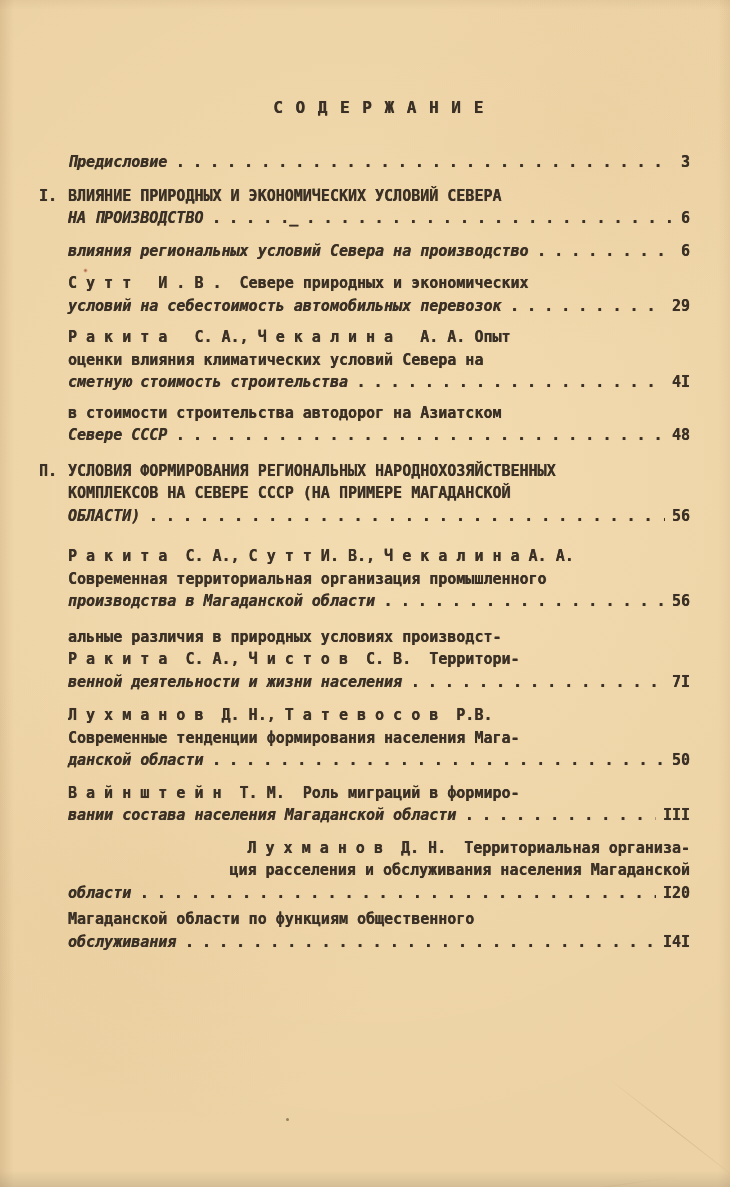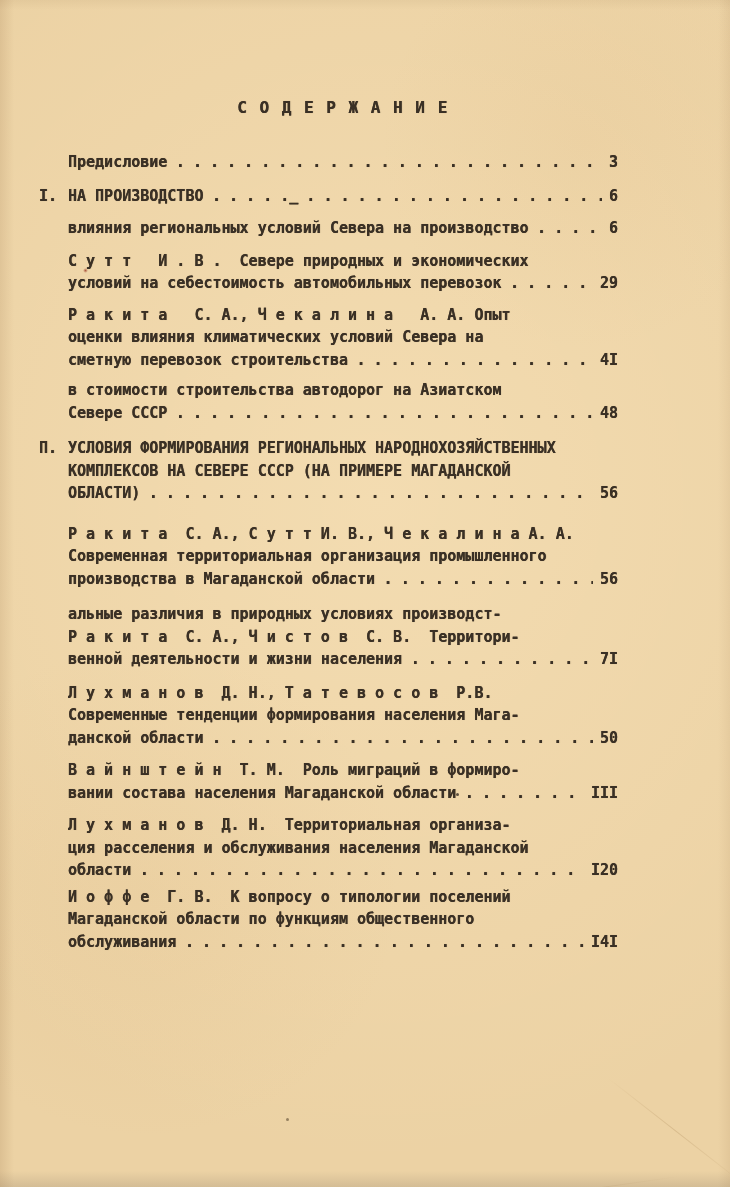--- a/index.html
+++ b/index.html
@@ -17,21 +17,21 @@
       radial-gradient(40% 25% at 80% 12%, rgba(208,164,104,0.10), rgba(208,164,104,0) 70%),
       radial-gradient(50% 30% at 20% 75%, rgba(205,160,100,0.10), rgba(205,160,100,0) 70%),
       linear-gradient(90deg, rgba(138,98,56,0.16), rgba(138,98,56,0) 14px),
       linear-gradient(270deg, rgba(138,98,56,0.10), rgba(138,98,56,0) 12px),
       linear-gradient(0deg, rgba(125,112,96,0.22), rgba(125,112,96,0) 16px),
       linear-gradient(180deg, rgba(150,118,74,0.10), rgba(150,118,74,0) 10px);
     color: #3a3025;
   }
   .content {
     position: relative;
-    padding: 0 112px 0 68px;
+    padding: 0 40px 0 68px;
     margin-top: 18px;
   }
   .title {
     margin: 97px 0 0 0;
     font-size: 16px;
     line-height: 22px;
     font-weight: 700;
     letter-spacing: 1.5px;
     text-align: center;
     white-space: pre;
@@ -48,41 +48,41 @@
   .entry .num {
     position: absolute;
     left: -29px; top: 0;
     white-space: pre;
   }
   .entry .line { white-space: pre; }
   .entry .line.final {
     display: flex;
     align-items: baseline;
   }
-  .entry .line.final .text { flex: 0 0 auto; white-space: pre; }
+  .entry .line.final .text { flex: 0 0 auto; white-space: pre; font-style: italic; }
   .entry .leader {
     flex: 1 1 0;
     min-width: 0;
     overflow: hidden;
     white-space: pre;
     letter-spacing: -0.5px;
   }
   .entry .pageno { flex: 0 0 auto; padding-left: 7px; white-space: pre; }
   
   .entry:nth-child(2)  { margin-top: 11px; }
   .entry:nth-child(3)  { margin-top: 10px; }
   .entry:nth-child(4)  { margin-top: 10px; }
   .entry:nth-child(5)  { margin-top: 9px; }
   .entry:nth-child(6)  { margin-top: 8px; }
   .entry:nth-child(7)  { margin-top: 13px; }
   .entry:nth-child(8)  { margin-top: 18px; }
   .entry:nth-child(9)  { margin-top: 13px; }
   .entry:nth-child(10) { margin-top: 11px; }
   .entry:nth-child(11) { margin-top: 10px; }
-  .entry:nth-child(12) { margin-top: 10px; }
+  .entry:nth-child(12) { margin-top: 10px; text-align: right; }
   .entry:nth-child(13) { margin-top: 4px; }
   
   .speck { position: absolute; border-radius: 50%; pointer-events: none; }
   .speck-red {
     left: 83px; top: 268px; width: 5px; height: 5px;
     background: radial-gradient(circle, rgba(150,48,30,0.75), rgba(150,48,30,0) 70%);
   }
   .speck-a {
     left: 456px; top: 793px; width: 3px; height: 3px;
     background: rgba(58,48,37,0.8);
@@ -104,33 +104,34 @@
 
 <div class="page">
   <div class="content">
     <h1 class="title">С О Д Е Р Ж А Н И Е</h1>
     <div class="entries" id="entries">
         <div class="entry">
           <div class="line final"><span class="text">Предисловие</span><span class="leader"> . . . . . . . . . . . . . . . . . . . . . . . . . . . . . . . . . . . . . . . . . . . . . . . . . . . . . . . . . . . . </span><span class="pageno">3</span></div>
         </div>
         <div class="entry section">
           <span class="num">I.</span>
+          <div class="line">ВЛИЯНИЕ ПРИРОДНЫХ И ЭКОНОМИЧЕСКИХ УСЛОВИЙ СЕВЕРА</div>
           <div class="line final"><span class="text">НА ПРОИЗВОДСТВО</span><span class="leader"> . . . . .̲ . . . . . . . . . . . . . . . . . . . . . . . . . . . . . . . . . . . . . . . . . . . . . . . . . . . . . . . . . . . . </span><span class="pageno">6</span></div>
         </div>
         <div class="entry">
           <div class="line final"><span class="text">влияния региональных условий Севера на производство</span><span class="leader"> . . . . . . . . . . . . . . . . . . . . . . . . . . . . . . . . . . . . . . . . . . . . . . . . . . . . . . . . . . . . </span><span class="pageno">6</span></div>
         </div>
         <div class="entry">
           <div class="line">С у т т   И . В .  Севере природных и экономических</div>
           <div class="line final"><span class="text">условий на себестоимость автомобильных перевозок</span><span class="leader"> . . . . . . . . . . . . . . . . . . . . . . . . . . . . . . . . . . . . . . . . . . . . . . . . . . . . . . . . . . . . </span><span class="pageno">29</span></div>
         </div>
         <div class="entry">
           <div class="line">Р а к и т а   С. А., Ч е к а л и н а   А. А. Опыт</div>
           <div class="line">оценки влияния климатических условий Севера на</div>
-          <div class="line final"><span class="text">сметную перевозок строительства</span><span class="leader"> . . . . . . . . . . . . . . . . . . . . . . . . . . . . . . . . . . . . . . . . . . . . . . . . . . . . . . . . . . . . </span><span class="pageno">4I</span></div>
+          <div class="line final"><span class="text">сметную стоимость строительства</span><span class="leader"> . . . . . . . . . . . . . . . . . . . . . . . . . . . . . . . . . . . . . . . . . . . . . . . . . . . . . . . . . . . . </span><span class="pageno">4I</span></div>
         </div>
         <div class="entry">
           <div class="line">в стоимости строительства автодорог на Азиатском</div>
           <div class="line final"><span class="text">Севере СССР</span><span class="leader"> . . . . . . . . . . . . . . . . . . . . . . . . . . . . . . . . . . . . . . . . . . . . . . . . . . . . . . . . . . . . </span><span class="pageno">48</span></div>
         </div>
         <div class="entry section">
           <span class="num">П.</span>
           <div class="line">УСЛОВИЯ ФОРМИРОВАНИЯ РЕГИОНАЛЬНЫХ НАРОДНОХОЗЯЙСТВЕННЫХ</div>
           <div class="line">КОМПЛЕКСОВ НА СЕВЕРЕ СССР (НА ПРИМЕРЕ МАГАДАНСКОЙ</div>
           <div class="line final"><span class="text">ОБЛАСТИ)</span><span class="leader"> . . . . . . . . . . . . . . . . . . . . . . . . . . . . . . . . . . . . . . . . . . . . . . . . . . . . . . . . . . . . </span><span class="pageno">56</span></div>
@@ -153,21 +154,20 @@
         <div class="entry">
           <div class="line">В а й н ш т е й н  Т. М.  Роль миграций в формиро-</div>
           <div class="line final"><span class="text">вании состава населения Магаданской области</span><span class="leader"> . . . . . . . . . . . . . . . . . . . . . . . . . . . . . . . . . . . . . . . . . . . . . . . . . . . . . . . . . . . . </span><span class="pageno">III</span></div>
         </div>
         <div class="entry">
           <div class="line">Л у х м а н о в  Д. Н.  Территориальная организа-</div>
           <div class="line">ция расселения и обслуживания населения Магаданской</div>
           <div class="line final"><span class="text">области</span><span class="leader"> . . . . . . . . . . . . . . . . . . . . . . . . . . . . . . . . . . . . . . . . . . . . . . . . . . . . . . . . . . . . </span><span class="pageno">I20</span></div>
         </div>
         <div class="entry">
-          <div class="line">И о ф ф е  Г. В.  К вопросу о типологии поселений</div>
           <div class="line">Магаданской области по функциям общественного</div>
           <div class="line final"><span class="text">обслуживания</span><span class="leader"> . . . . . . . . . . . . . . . . . . . . . . . . . . . . . . . . . . . . . . . . . . . . . . . . . . . . . . . . . . . . </span><span class="pageno">I4I</span></div>
         </div>
       </div>
   </div>
   <div class="speck speck-red"></div>
   <div class="speck speck-a"></div>
   <div class="speck speck-b"></div>
   <div class="scratch scratch-1"></div>
   <div class="scratch scratch-2"></div>

